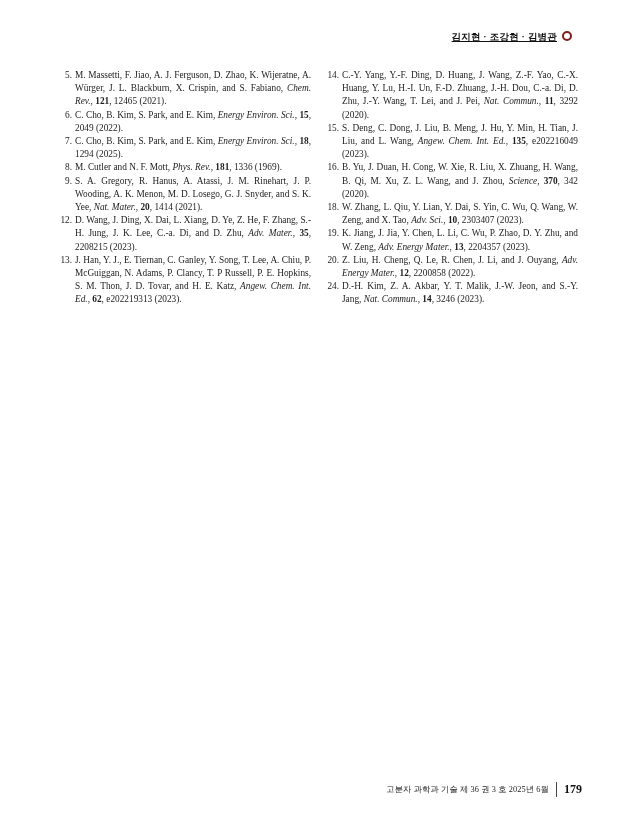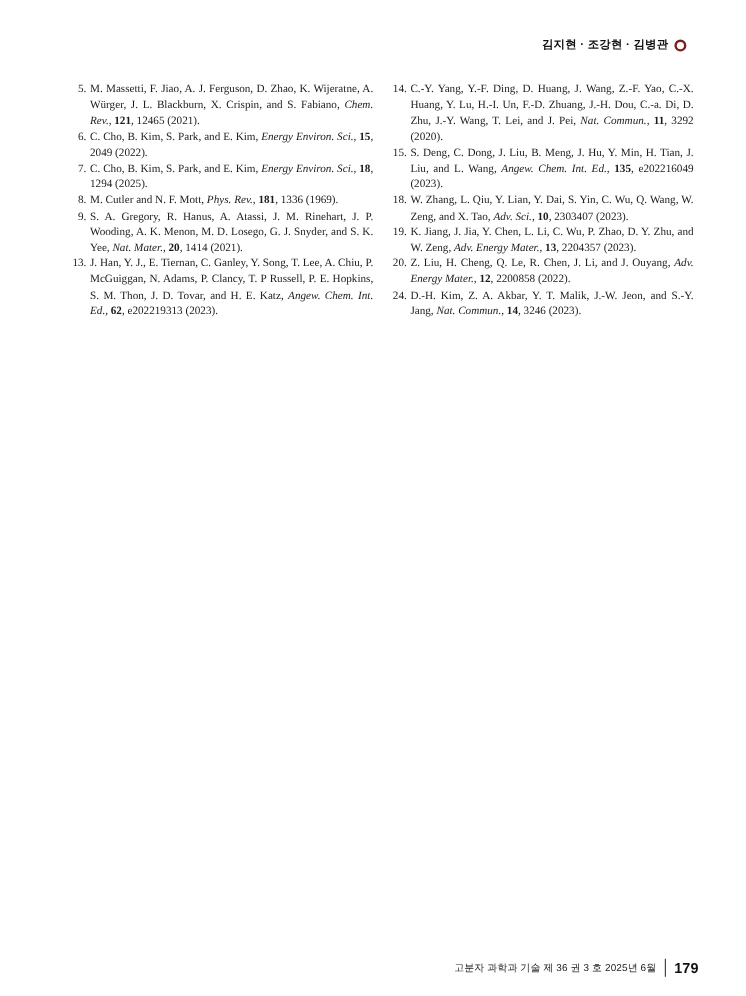--- a/index.html
+++ b/index.html
@@ -11,27 +11,28 @@
     background: #ffffff;
     font-family: "Liberation Serif", serif;
     color: #1c1c1c;
     overflow: hidden;
   }
   .page-header {
     position: absolute;
     top: 31px;
     right: 50px;
     display: flex;
-    align-items: center;
+    align-items: flex-start;
     gap: 4px;
     font-family: "Liberation Sans", sans-serif;
     font-weight: bold;
     font-size: 9.5px;
     letter-spacing: 0.2px;
     color: #111;
+    text-decoration: underline;
   }
   .badge {
     display: inline-block;
     width: 6px;
     height: 6px;
     border: 2.4px solid #7d1f1f;
     border-radius: 50%;
     margin-left: 1px;
   }
   .ref-columns {
@@ -56,26 +57,26 @@
     white-space: nowrap;
   }
   .ref-body {
     flex: 1 1 auto;
     text-align: justify;
   }
   .ref-body i { font-style: italic; }
   .ref-body b { font-weight: bold; }
   .page-footer {
     position: absolute;
-    top: 799px;
+    top: 782px;
     right: 40px;
     display: flex;
     align-items: center;
     gap: 7px;
-    font-family: Liberation Sans, sans-serif;
+    font-family: Liberation Serif, serif;
   }
   .journal-info {
     font-size: 8.3px;
     color: #222;
     letter-spacing: 0.1px;
   }
   .footer-divider {
     width: 0;
     height: 15px;
     border-left: 1.3px solid #444;
@@ -112,32 +113,40 @@
         </div>
         <div class="ref-item">
           <span class="ref-num">8.</span>
           <span class="ref-body"><span>M. Cutler and N. F. Mott, </span><i>Phys. Rev.</i><span>, </span><b>181</b><span>, 1336 (1969).</span></span>
         </div>
         <div class="ref-item">
           <span class="ref-num">9.</span>
           <span class="ref-body"><span>S. A. Gregory, R. Hanus, A. Atassi, J. M. Rinehart, J. P. Wooding, A. K. Menon, M. D. Losego, G. J. Snyder, and S. K. Yee, </span><i>Nat. Mater.</i><span>, </span><b>20</b><span>, 1414 (2021).</span></span>
         </div>
         <div class="ref-item">
+          <span class="ref-num">12.</span>
+          <span class="ref-body"><span>D. Wang, J. Ding, X. Dai, L. Xiang, D. Ye, Z. He, F. Zhang, S.-H. Jung, J. K. Lee, C.-a. Di, and D. Zhu, </span><i>Adv. Mater.</i><span>, </span><b>35</b><span>, 2208215 (2023).</span></span>
+        </div>
+        <div class="ref-item">
           <span class="ref-num">13.</span>
           <span class="ref-body"><span>J. Han, Y. J., E. Tiernan, C. Ganley, Y. Song, T. Lee, A. Chiu, P. McGuiggan, N. Adams, P. Clancy, T. P Russell, P. E. Hopkins, S. M. Thon, J. D. Tovar, and H. E. Katz, </span><i>Angew. Chem. Int. Ed.</i><span>, </span><b>62</b><span>, e202219313 (2023).</span></span>
         </div>
       </div>
     <div class="ref-col" id="ref-col-right">
         <div class="ref-item">
           <span class="ref-num">14.</span>
           <span class="ref-body"><span>C.-Y. Yang, Y.-F. Ding, D. Huang, J. Wang, Z.-F. Yao, C.-X. Huang, Y. Lu, H.-I. Un, F.-D. Zhuang, J.-H. Dou, C.-a. Di, D. Zhu, J.-Y. Wang, T. Lei, and J. Pei, </span><i>Nat. Commun.</i><span>, </span><b>11</b><span>, 3292 (2020).</span></span>
         </div>
         <div class="ref-item">
           <span class="ref-num">15.</span>
           <span class="ref-body"><span>S. Deng, C. Dong, J. Liu, B. Meng, J. Hu, Y. Min, H. Tian, J. Liu, and L. Wang, </span><i>Angew. Chem. Int. Ed.</i><span>, </span><b>135</b><span>, e202216049 (2023).</span></span>
+        </div>
+        <div class="ref-item">
+          <span class="ref-num">16.</span>
+          <span class="ref-body"><span>B. Yu, J. Duan, H. Cong, W. Xie, R. Liu, X. Zhuang, H. Wang, B. Qi, M. Xu, Z. L. Wang, and J. Zhou, </span><i>Science</i><span>, </span><b>370</b><span>, 342 (2020).</span></span>
         </div>
         <div class="ref-item">
           <span class="ref-num">18.</span>
           <span class="ref-body"><span>W. Zhang, L. Qiu, Y. Lian, Y. Dai, S. Yin, C. Wu, Q. Wang, W. Zeng, and X. Tao, </span><i>Adv. Sci.</i><span>, </span><b>10</b><span>, 2303407 (2023).</span></span>
         </div>
         <div class="ref-item">
           <span class="ref-num">19.</span>
           <span class="ref-body"><span>K. Jiang, J. Jia, Y. Chen, L. Li, C. Wu, P. Zhao, D. Y. Zhu, and W. Zeng, </span><i>Adv. Energy Mater.</i><span>, </span><b>13</b><span>, 2204357 (2023).</span></span>
         </div>
         <div class="ref-item">

